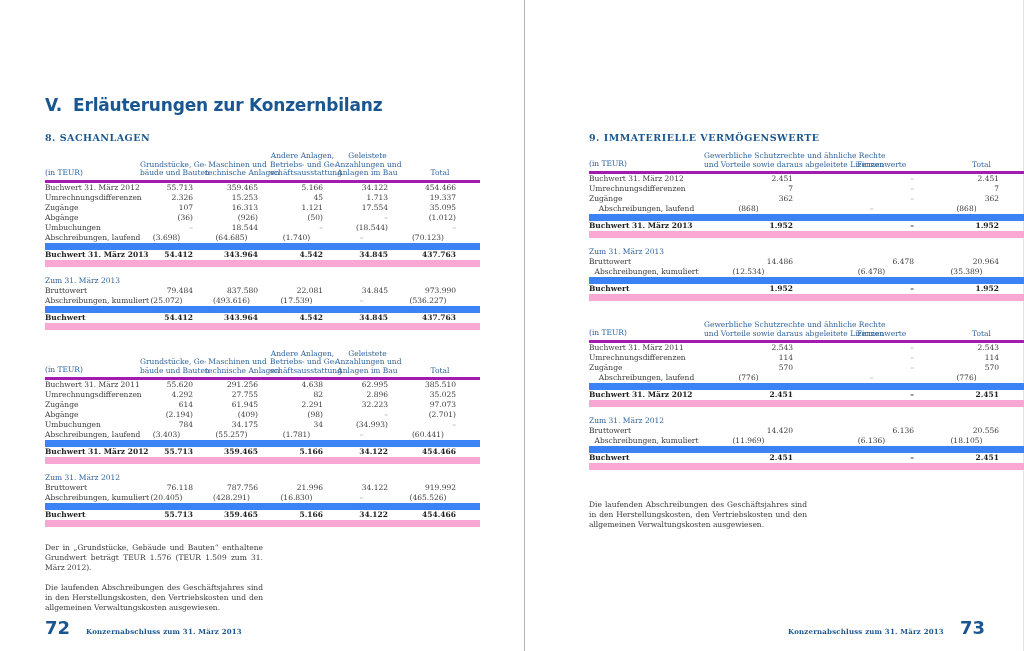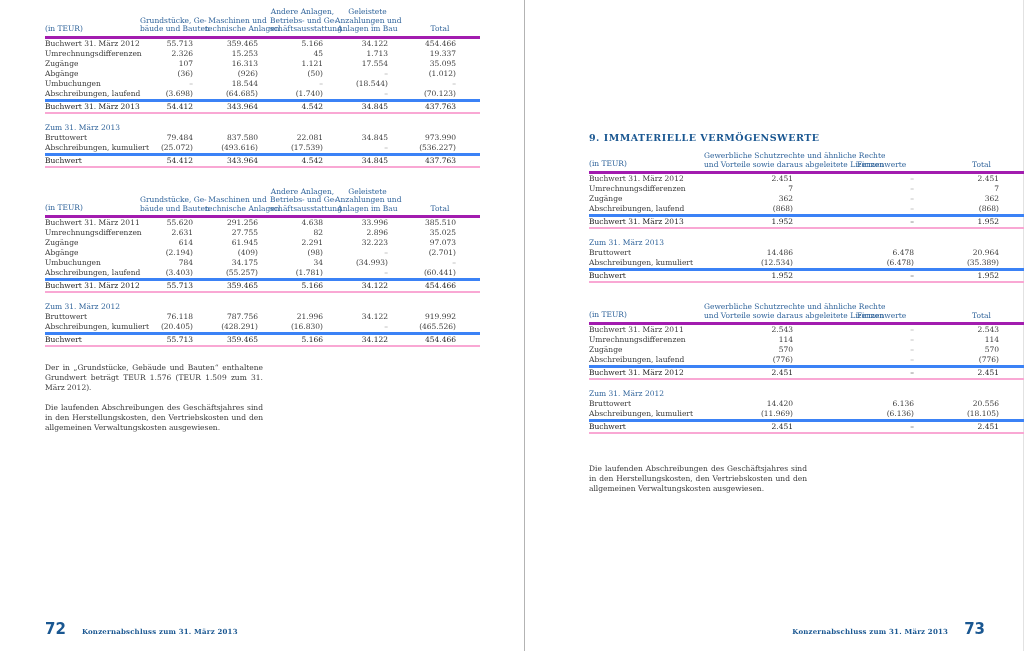--- a/index.html
+++ b/index.html
@@ -21,22 +21,22 @@
   .movtable.second{margin-top:20px;}
   .movtable table{width:100%;border-collapse:collapse;table-layout:fixed;}
   .movtable th,.movtable td{font-size:7.5px;line-height:10px;padding:0;font-weight:normal;vertical-align:bottom;}
   .movtable thead th{color:#33669c;border-bottom:3px solid #a21caf;padding-bottom:2px;}
   .movtable thead th.label{text-align:left;}
   .movtable .ch{text-align:center;}
   .movtable .ch div{line-height:8.5px;white-space:nowrap;}
   .movtable td.label{text-align:left;color:#3c3c3c;white-space:nowrap;}
   .movtable td.num{text-align:right;color:#3c3c3c;}
   .movtable td.dash{color:#8d8d8d;}
-  .movtable tr.rule td{border-bottom:3px solid #3b82f6;}
-  .movtable tr.bold td{font-weight:normal;color:#1f1f1f;border-top:1px solid #9db4cb;border-bottom:2px solid #f9a8d4;}
+  .movtable tr.rule td{border-bottom:7px solid #3b82f6;text-align:center;}
+  .movtable tr.bold td{font-weight:bold;color:#1f1f1f;border-top:1px solid #9db4cb;border-bottom:7px solid #f9a8d4;}
   .movtable tr.section td{color:#33669c;padding-top:9px;}
 
   .t5 .c0{width:95px;}
   .t5 .c1,.t5 .c2,.t5 .c3,.t5 .c4{width:65px;}
   .t5 .c5{width:80px;}
   .t5 td.num{padding-right:12px;}
   .t5 td.v5{padding-right:24px;}
 
   .t3 .c0{width:115px;}
   .t3 .c1{width:125px;}
@@ -47,33 +47,35 @@
   .t3 td.v3{padding-right:30px;}
 
   .paras{margin-top:16px;width:218px;}
   .page.right .paras{margin-top:30px;}
   .paras p{margin:0 0 10px 0;font-size:7.5px;line-height:10px;text-align:justify;color:#3c3c3c;}
   .paras .lead{font-weight:bold;color:#1a5791;letter-spacing:0.4px;}
 
   .footer{position:absolute;bottom:13px;display:flex;align-items:baseline;}
   .footer.fleft{left:45px;}
   .footer.fright{right:39px;}
-  .pageno{font-family:"DejaVu Sans",sans-serif;font-weight:bold;font-size:15px;color:#1a5791;}
+  .pageno{font-family:"DejaVu Sans",sans-serif;font-weight:bold;font-size:18px;color:#1a5791;}
   .footlabel{font-size:7px;font-weight:bold;color:#1a5791;letter-spacing:0.2px;}
   .fleft .footlabel{margin-left:16px;}
   .fright .footlabel{margin-right:16px;}
 </style>
 </head>
 <body>
 
 <div class="spread">
   <div class="divider"></div>
   <div class="edge"></div>
 
   <section class="page left">
+    <h1><span class="vprefix">V.</span><span>Erläuterungen zur Konzernbilanz</span></h1>
+    <h2>8. SACHANLAGEN</h2>
     <div class="movtable t5">
         <table>
           <thead>
             <tr>
               <th class="label c0">(in TEUR)</th>
               <th class="ch c1">
                 <div>Grundstücke, Ge-</div>
                 <div>bäude und Bauten</div>
               </th>
               <th class="ch c2">
@@ -209,26 +211,26 @@
                 <div>Total</div>
               </th>
             </tr>
           </thead>
           <tbody>
             <tr>
               <td class="label">Buchwert 31. März 2011</td>
               <td class="num v1">55.620</td>
               <td class="num v2">291.256</td>
               <td class="num v3">4.638</td>
-              <td class="num v4">33.996</td>
+              <td class="num v4">62.995</td>
               <td class="num v5">385.510</td>
             </tr>
             <tr>
               <td class="label">Umrechnungsdifferenzen</td>
-              <td class="num v1">2.631</td>
+              <td class="num v1">4.292</td>
               <td class="num v2">27.755</td>
               <td class="num v3">82</td>
               <td class="num v4">2.896</td>
               <td class="num v5">35.025</td>
             </tr>
             <tr>
               <td class="label">Zugänge</td>
               <td class="num v1">614</td>
               <td class="num v2">61.945</td>
               <td class="num v3">2.291</td>

